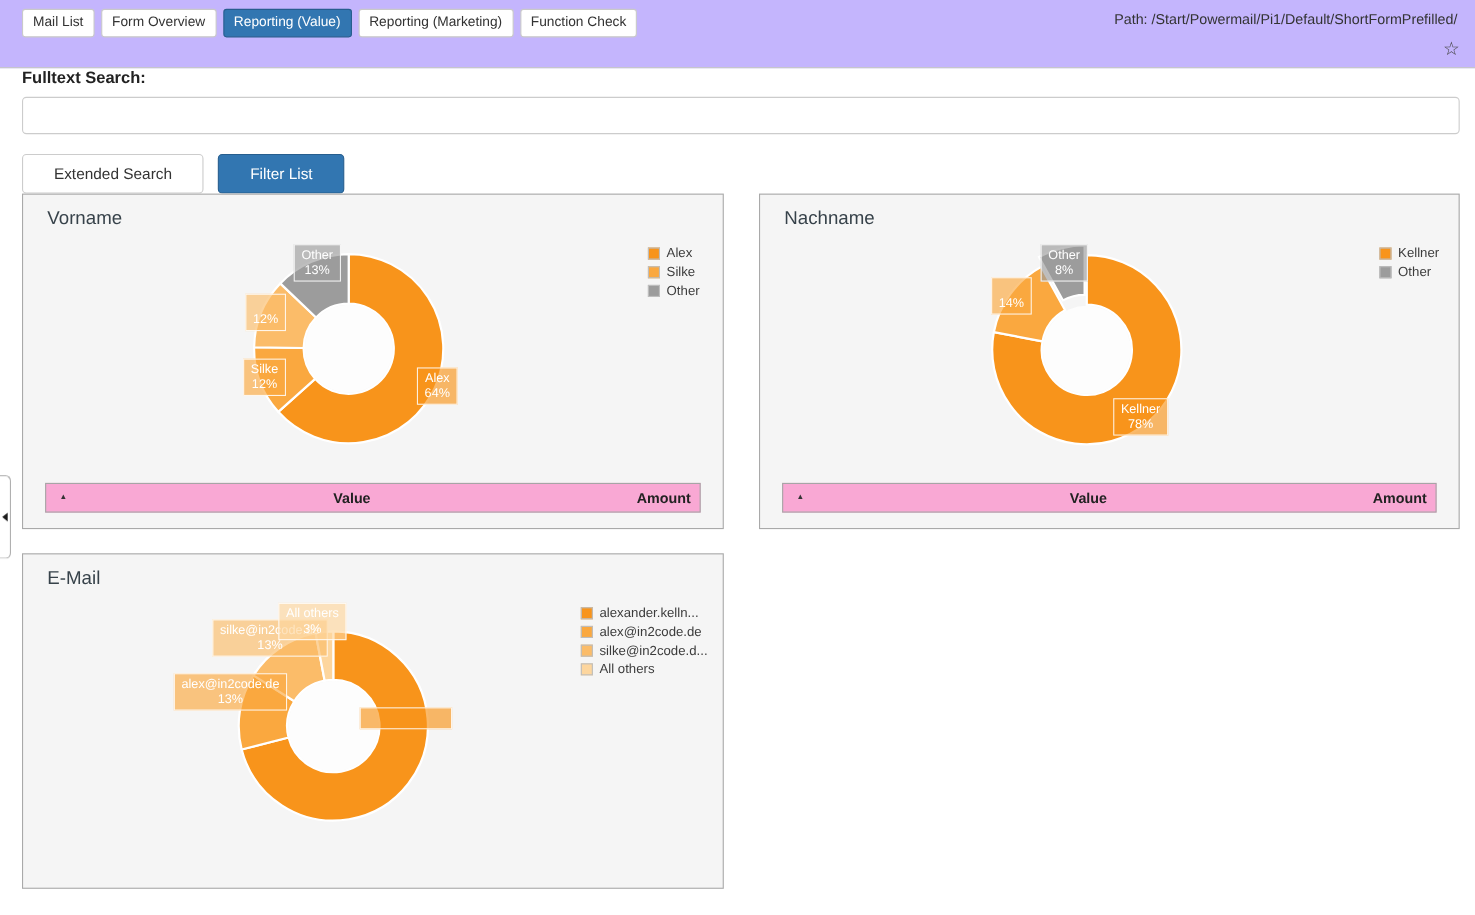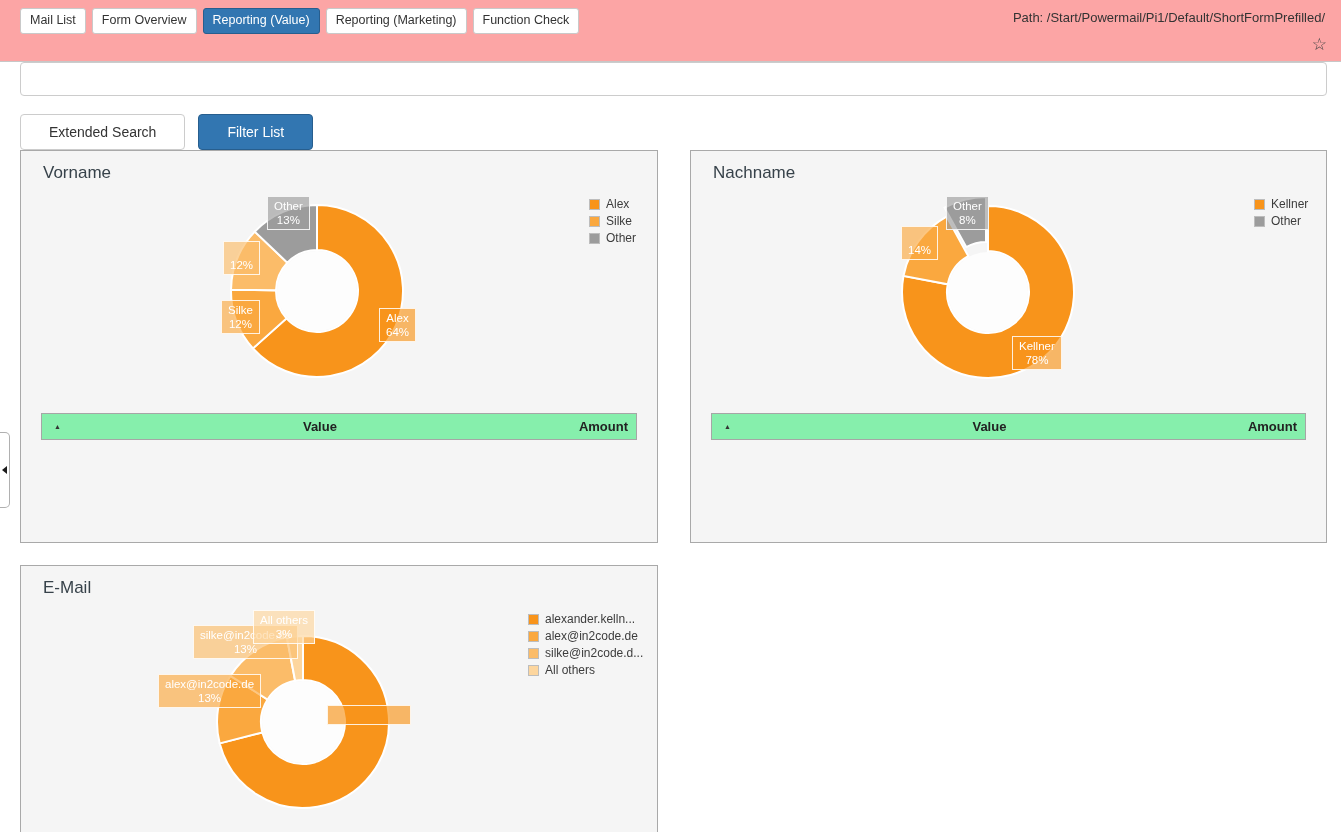--- a/index.html
+++ b/index.html
@@ -1,20 +1,20 @@
 <!DOCTYPE html>
 <html><head>
 <meta charset="utf-8">
 <style>
   * { margin:0; padding:0; box-sizing:border-box; }
   html,body { width:1341px; height:832px; overflow:hidden; background:#fff;
               font-family:"Liberation Sans", sans-serif; color:#333; }
 
   
-  .topbar { position:relative; height:62px; background:#fca5a5; border-bottom:1px solid #c7c7c7; }
+  .topbar { position:relative; height:62px; background:#c4b5fd; border-bottom:1px solid #c7c7c7; }
   .tabs { position:absolute; left:20px; top:8px; display:flex; gap:6px; }
   .tab { font-size:12.5px; line-height:1; padding:5px 9px 6px; background:#fff; color:#333;
          border:1px solid #c9c9c9; border-radius:3px; cursor:pointer; white-space:nowrap; }
   .tab.active { background:#3276b1; border-color:#275e8e; color:#fff; }
   .path { position:absolute; top:10px; right:16px; font-size:13px; color:#333; }
   .star { position:absolute; top:36px; right:14px; font-size:17px; color:#444; cursor:pointer; line-height:1; }
 
   
   .content { padding:0 14px 0 20px; }
   h1.page-title { font-size:33px; font-weight:400; color:#2d2d2d; margin:36px 0 14px; }
@@ -23,37 +23,37 @@
                   padding:0 10px; font-size:14px; color:#333; outline:none; }
   .btn-row { margin:18px 0 0; display:flex; gap:13px; }
   .btn { font-size:14px; line-height:1; padding:10px 28px; border-radius:4px; cursor:pointer;
          border:1px solid #ccc; background:#fff; color:#333; }
   .btn.primary { background:#3276b1; border-color:#275e8e; color:#fff; }
   h2.section-title { font-size:23px; font-weight:400; color:#333; margin:56px 0 13px; }
 
   
   .charts-row { display:flex; gap:32px; }
   .charts-row + .charts-row { margin-top:22px; }
-  .panel { position:relative; background:#f5f5f5; border:1px solid #a9a9a9; height:393px; overflow:visible; }
+  .panel { position:relative; background:#f5f5f5; border:1px solid #a9a9a9; height:305px; overflow:visible; }
   .panel.half-l { width:638px; }
   .panel.half-r { flex:1; }
   .panel-title { position:absolute; left:22px; top:12px; font-size:17px; font-weight:400; color:#37424a; }
   .panel svg.donut { position:absolute; left:0; top:0; pointer-events:none; }
   .panel svg.donut path { pointer-events:auto; cursor:pointer; }
 
   .slice-label { position:absolute; color:#fff; font-size:11.5px; line-height:14px; text-align:center;
                  padding:2px 6px; border:1px solid rgba(255,255,255,.85); white-space:nowrap; cursor:default; }
   .slice-label .ln { display:block; min-height:14px; }
 
   .legend { position:absolute; display:flex; flex-direction:column; gap:3px; }
   .legend-item { display:flex; align-items:center; gap:6px; cursor:pointer; }
   .legend-swatch { width:11px; height:11px; border:1px solid #bdbdbd; flex:0 0 auto; }
   .legend-label { font-size:12px; color:#3c3c3c; white-space:nowrap; }
 
-  .table-head { position:absolute; left:20px; right:20px; top:262px; height:27px; background:#86efac;
+  .table-head { position:absolute; left:20px; right:20px; top:262px; height:27px; background:#f9a8d4;
                 border:1px solid #a6a6a6; display:flex; align-items:center; font-size:13px; font-weight:bold; color:#222; }
   .sort { margin-left:12px; font-size:7px; color:#333; cursor:pointer; }
   .th-value { flex:1; text-align:center; cursor:pointer; }
   .th-amount { margin-right:8px; cursor:pointer; }
 
   
   .collapse-tab { position:fixed; left:0; top:432px; width:10px; height:76px; background:#fff;
                   border:1px solid #b0b0b0; border-left:none; border-radius:0 5px 5px 0; cursor:pointer; }
   .collapse-tab .tri { position:absolute; left:2px; top:50%; margin-top:-4px; width:0; height:0;
                        border-top:4px solid transparent; border-bottom:4px solid transparent;
@@ -69,20 +69,21 @@
     <button class="tab active">Reporting (Value)</button>
     <button class="tab">Reporting (Marketing)</button>
     <button class="tab">Function Check</button>
   </nav>
   <div class="path">Path: /Start/Powermail/Pi1/Default/ShortFormPrefilled/</div>
   <div class="star">☆</div>
 </header>
 
 <main class="content">
 
+  <label class="search-label">Fulltext Search:</label>
   <input class="search-input" type="text" value="" style="">
 
   <div class="btn-row">
     <button class="btn">Extended Search</button>
     <button class="btn primary">Filter List</button>
   </div>
 
 
   <div class="charts-row">
     <section class="panel half-l">

